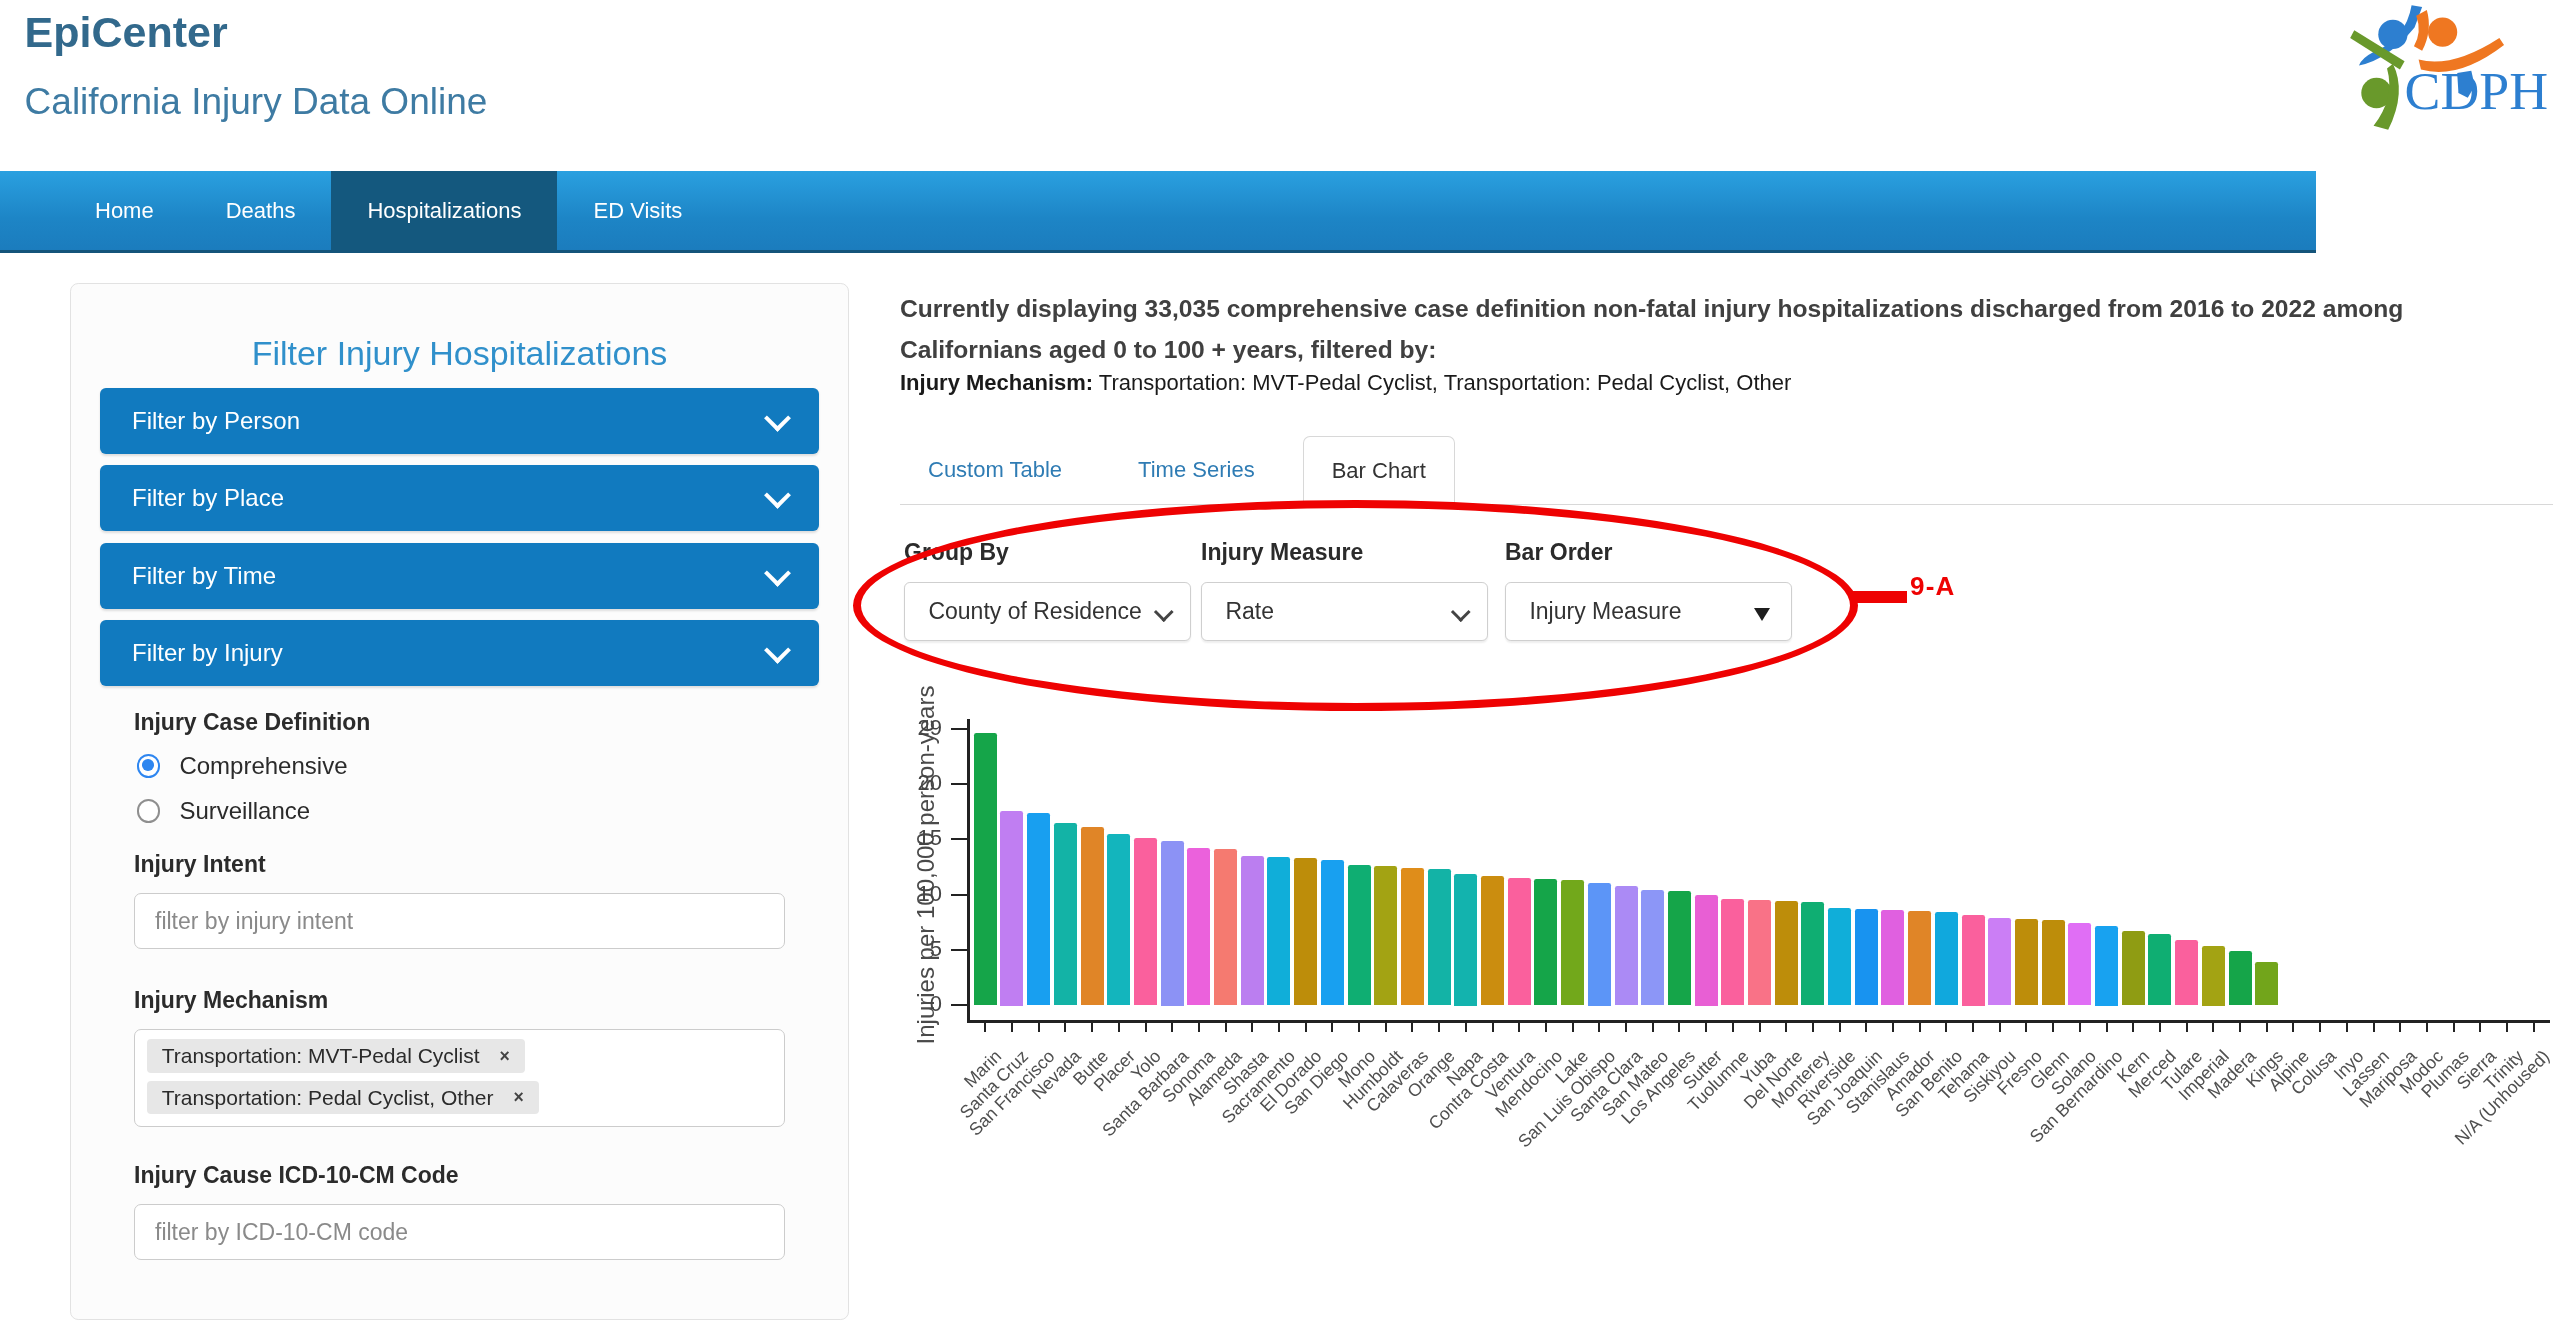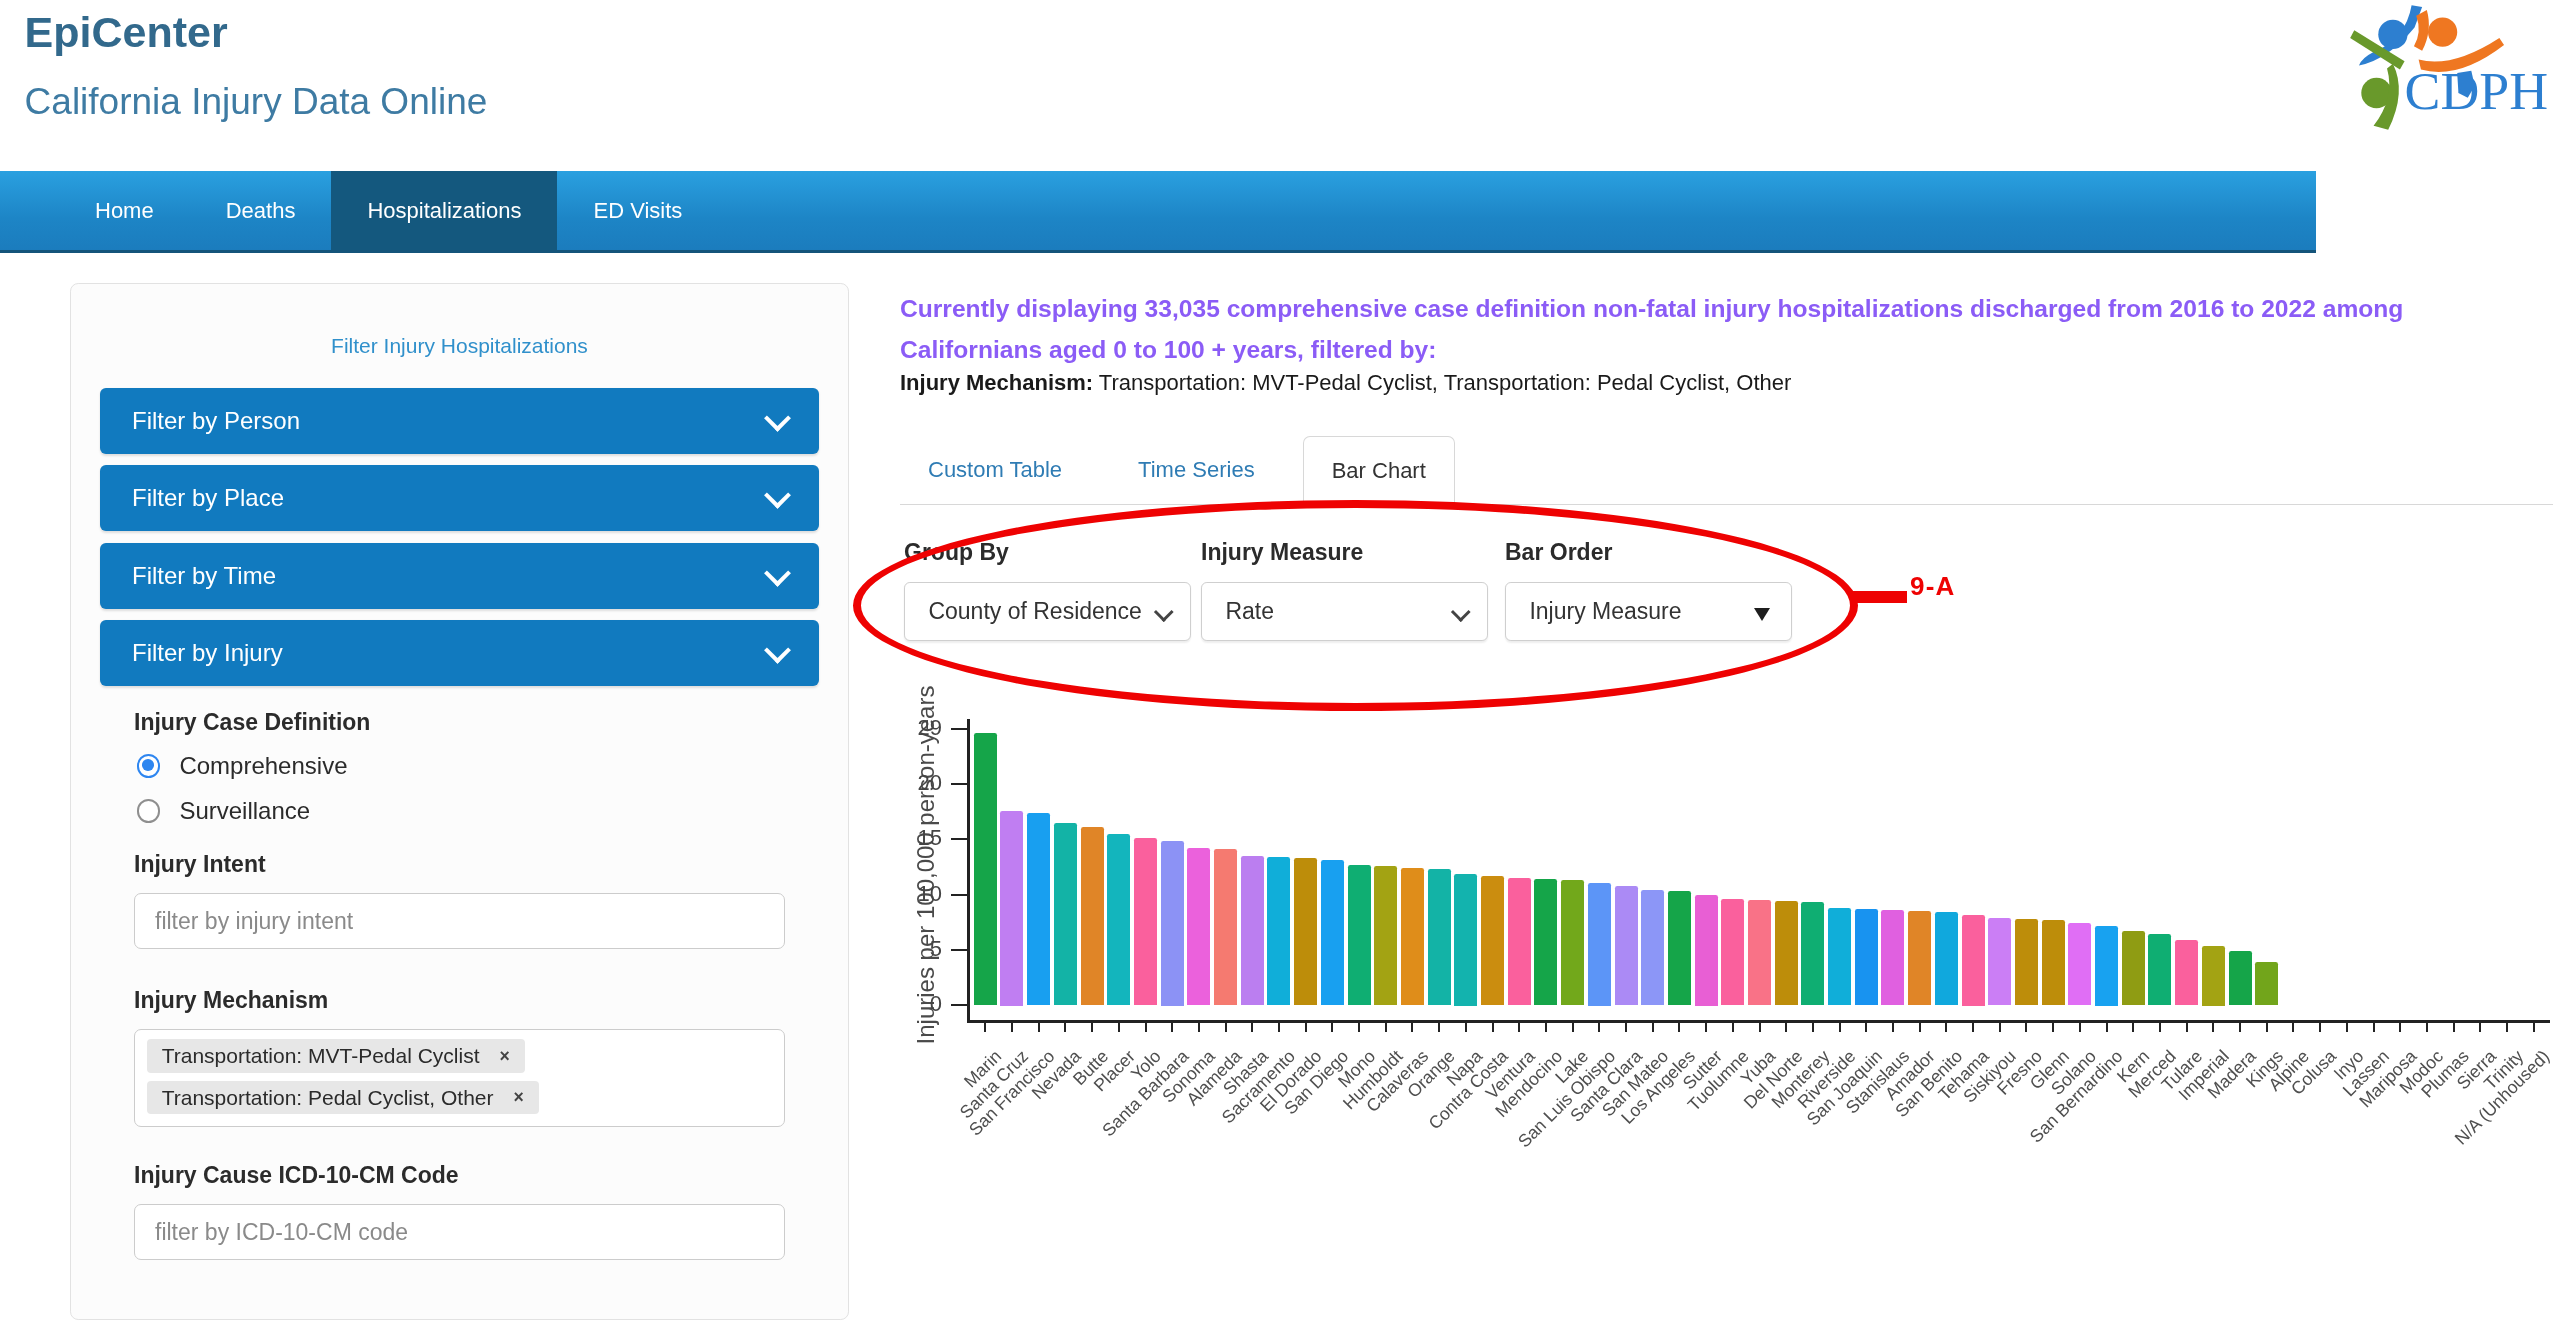--- a/index.html
+++ b/index.html
@@ -14,21 +14,21 @@
   
   .nav{position:absolute;left:0;top:171px;width:2316px;height:82px;display:flex;align-items:stretch;
        background:linear-gradient(180deg,#2aa0e0 0%,#1d85c6 60%,#1b7cbd 100%);
        border-bottom:3.5px solid #14547a;box-sizing:border-box;padding-left:59px;}
   .nav-item{display:flex;align-items:center;padding:0 36px;color:#ffffff;font-size:22px;cursor:pointer;}
   .nav-item.active{background:#14587e;}
 
   
   .panel{position:absolute;left:70px;top:283px;width:779px;height:1037px;background:#fcfcfc;
          border:1.8px solid #e2e2e2;border-radius:8.2px;box-sizing:border-box;}
-  .panel-title{position:absolute;left:0;top:50px;width:100%;text-align:center;font-size:21px;color:#3090cb;}
+  .panel-title{position:absolute;left:0;top:50px;width:100%;text-align:center;font-size:34px;color:#3090cb;}
   .acc{position:absolute;left:29px;width:719px;height:66px;background:#117abf;border-radius:5.9px;
        color:#fff;font-size:24px;display:flex;align-items:center;padding:0 32px;box-sizing:border-box;cursor:pointer;
        box-shadow:0 1.8px 2.3px rgba(0,0,0,0.12);}
   .acc .chev{margin-left:auto;width:15px;height:15px;border-right:4.7px solid #fff;border-bottom:4.7px solid #fff;
        transform:rotate(45deg) translate(-2.3px,-2.3px);}
   .flabel{position:absolute;left:63px;font-size:23px;font-weight:bold;color:#2b2b2b;white-space:nowrap;}
   .radio-row{position:absolute;left:66px;display:flex;align-items:center;gap:19px;font-size:24px;color:#2b2b2b;}
   .rdot{width:23.4px;height:23.4px;border-radius:50%;box-sizing:border-box;background:#fff;}
   .rdot.on{border:2.9px solid #2e86f0;position:relative;}
   .rdot.on::after{content:"";position:absolute;left:2.9px;top:2.9px;width:11.7px;height:11.7px;border-radius:50%;background:#2e86f0;}
@@ -36,21 +36,21 @@
   .tinput{position:absolute;left:63px;width:651px;height:56px;border:1.8px solid #cccccc;border-radius:7px;
           box-sizing:border-box;font-size:23px;color:#333;padding:0 20px;background:#fff;outline:none;
           font-family:"Liberation Sans",sans-serif;}
   .tinput::placeholder{color:#8a8a8a;}
   .mech-box{position:absolute;left:63px;width:651px;height:98px;border:1.8px solid #cccccc;border-radius:7px;
           box-sizing:border-box;background:#fff;padding:9.4px 11.7px;display:flex;flex-direction:column;gap:8.2px;align-items:flex-start;}
   .tag{background:#e7e7e7;border-radius:4.1px;padding:4.7px 15px;font-size:21px;color:#2b2b2b;display:flex;align-items:center;gap:20px;}
   .tag .x{font-size:17.6px;color:#444;cursor:pointer;font-weight:bold;}
 
   
-  .summary{position:absolute;left:900px;top:288px;width:1639px;font-size:24.6px;font-weight:bold;color:#8b5cf6;line-height:41px;}
+  .summary{position:absolute;left:900px;top:288px;width:1639px;font-size:24.6px;font-weight:bold;color:#404040;line-height:41px;}
   .filters-line{position:absolute;left:900px;top:370px;font-size:22px;color:#1a1a1a;}
   .filters-line b{font-weight:bold;}
 
   .tabs{position:absolute;left:900px;top:436px;width:1653px;height:69px;display:flex;align-items:stretch;
         border-bottom:1.8px solid #d8d8d8;box-sizing:border-box;}
   .tab{display:flex;align-items:center;padding:0 28px;margin-right:20px;font-size:22px;color:#2f7cb4;cursor:pointer;}
   .tab.active{background:#fff;color:#333;border:1.8px solid #d8d8d8;border-bottom:1.8px solid #ffffff;
         border-radius:7px 7px 0 0;margin-bottom:-1.8px;}
 
   .ctl-group{position:absolute;top:539px;}

